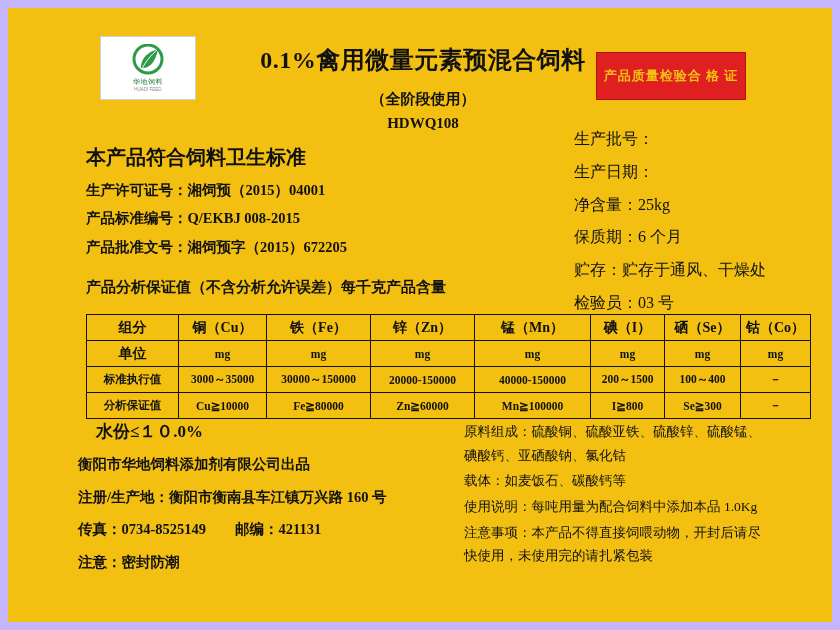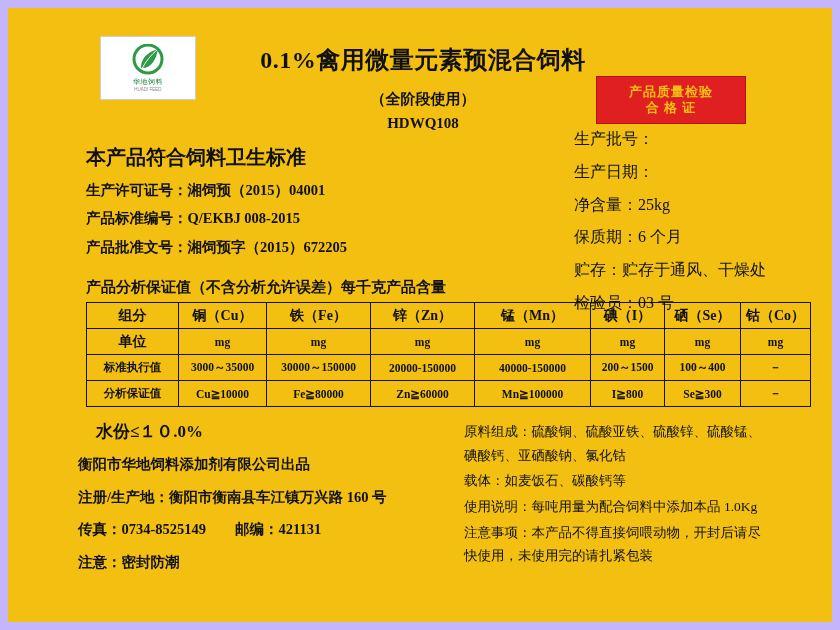--- a/index.html
+++ b/index.html
@@ -87,25 +87,24 @@
   }
   .qc-stamp {
     position: absolute;
     left: 588px;
     top: 44px;
     width: 148px;
     height: 46px;
     background: #e02020;
     border: 1px solid #b01010;
     display: flex;
-    flex-direction: column;
+    flex-direction: row;
     align-items: center;
     justify-content: center;
     line-height: 1.25;
-    margin-top: 24px;
   }
   .qc-stamp div {
     font-size: 13px;
     font-weight: bold;
     color: #f3c012;
     letter-spacing: 1px;
   }
   
   .std-line {
     position: absolute;
@@ -141,21 +140,21 @@
     position: absolute;
     left: 78px;
     top: 270px;
     font-size: 15px;
     font-weight: bold;
     color: #111;
   }
   table.analysis {
     position: absolute;
     left: 78px;
-    top: 294px;
+    top: 306px;
     width: 684px;
     border-collapse: collapse;
     table-layout: fixed;
   }
   table.analysis td {
     border: 1px solid #111;
     text-align: center;
     color: #111;
     height: 25px;
     padding: 0 2px;

